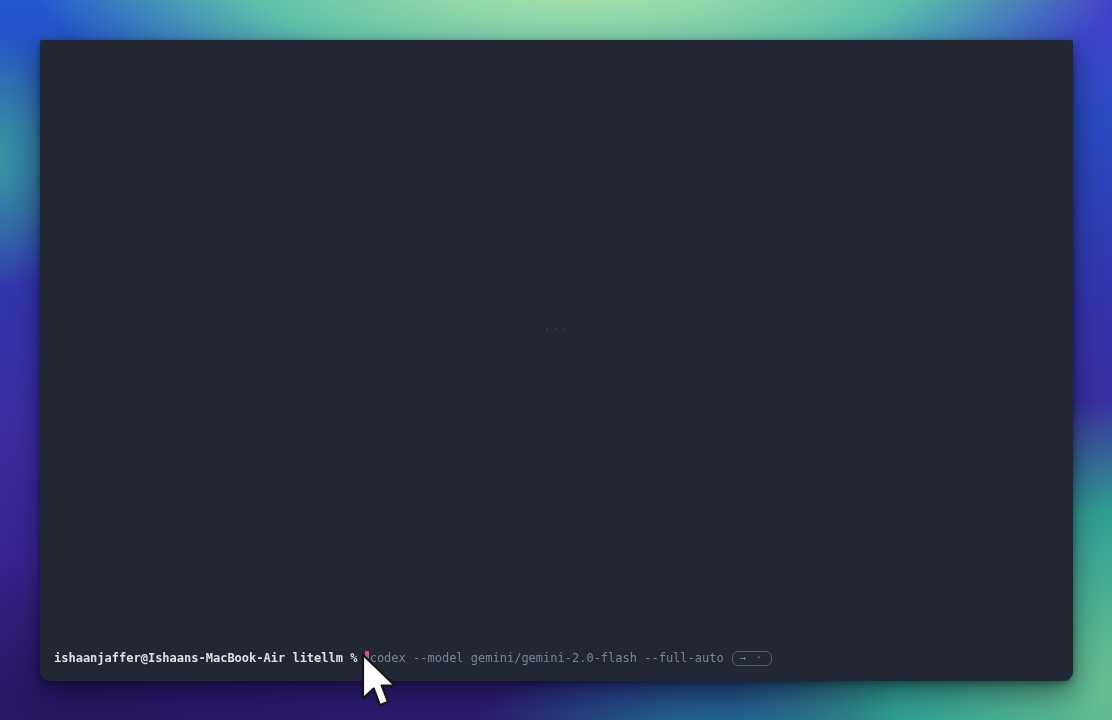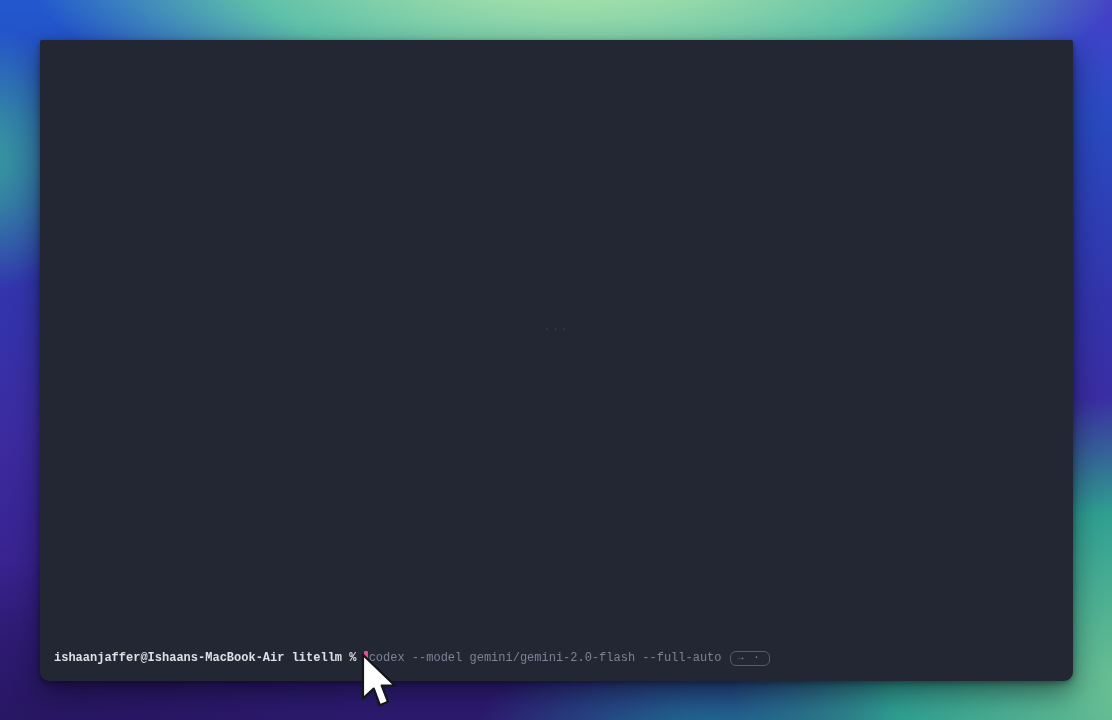--- a/index.html
+++ b/index.html
@@ -49,21 +49,21 @@
     position: absolute; left: 0; right: 0; top: 283px;
     text-align: center;
     font-size: 11px; letter-spacing: 2px;
     color: #3e4554;
     user-select: none;
   }
 
   .prompt-line {
     position: absolute; left: 14px; right: 14px; bottom: 15px;
     display: flex; align-items: center;
-    font-size: 12px; line-height: 16px; white-space: pre; font-family: Liberation Mono, monospace;
+    font-size: 12px; line-height: 16px; white-space: pre;
   }
   .prompt-text {
     color: var(--prompt-text, #dde0e6);
     font-weight: bold;
   }
   .text-cursor {
     display: inline-block;
     width: 4px; height: 14px;
     margin: 0 1px 0 0;
     background: var(--cursor, #dd4f86);

